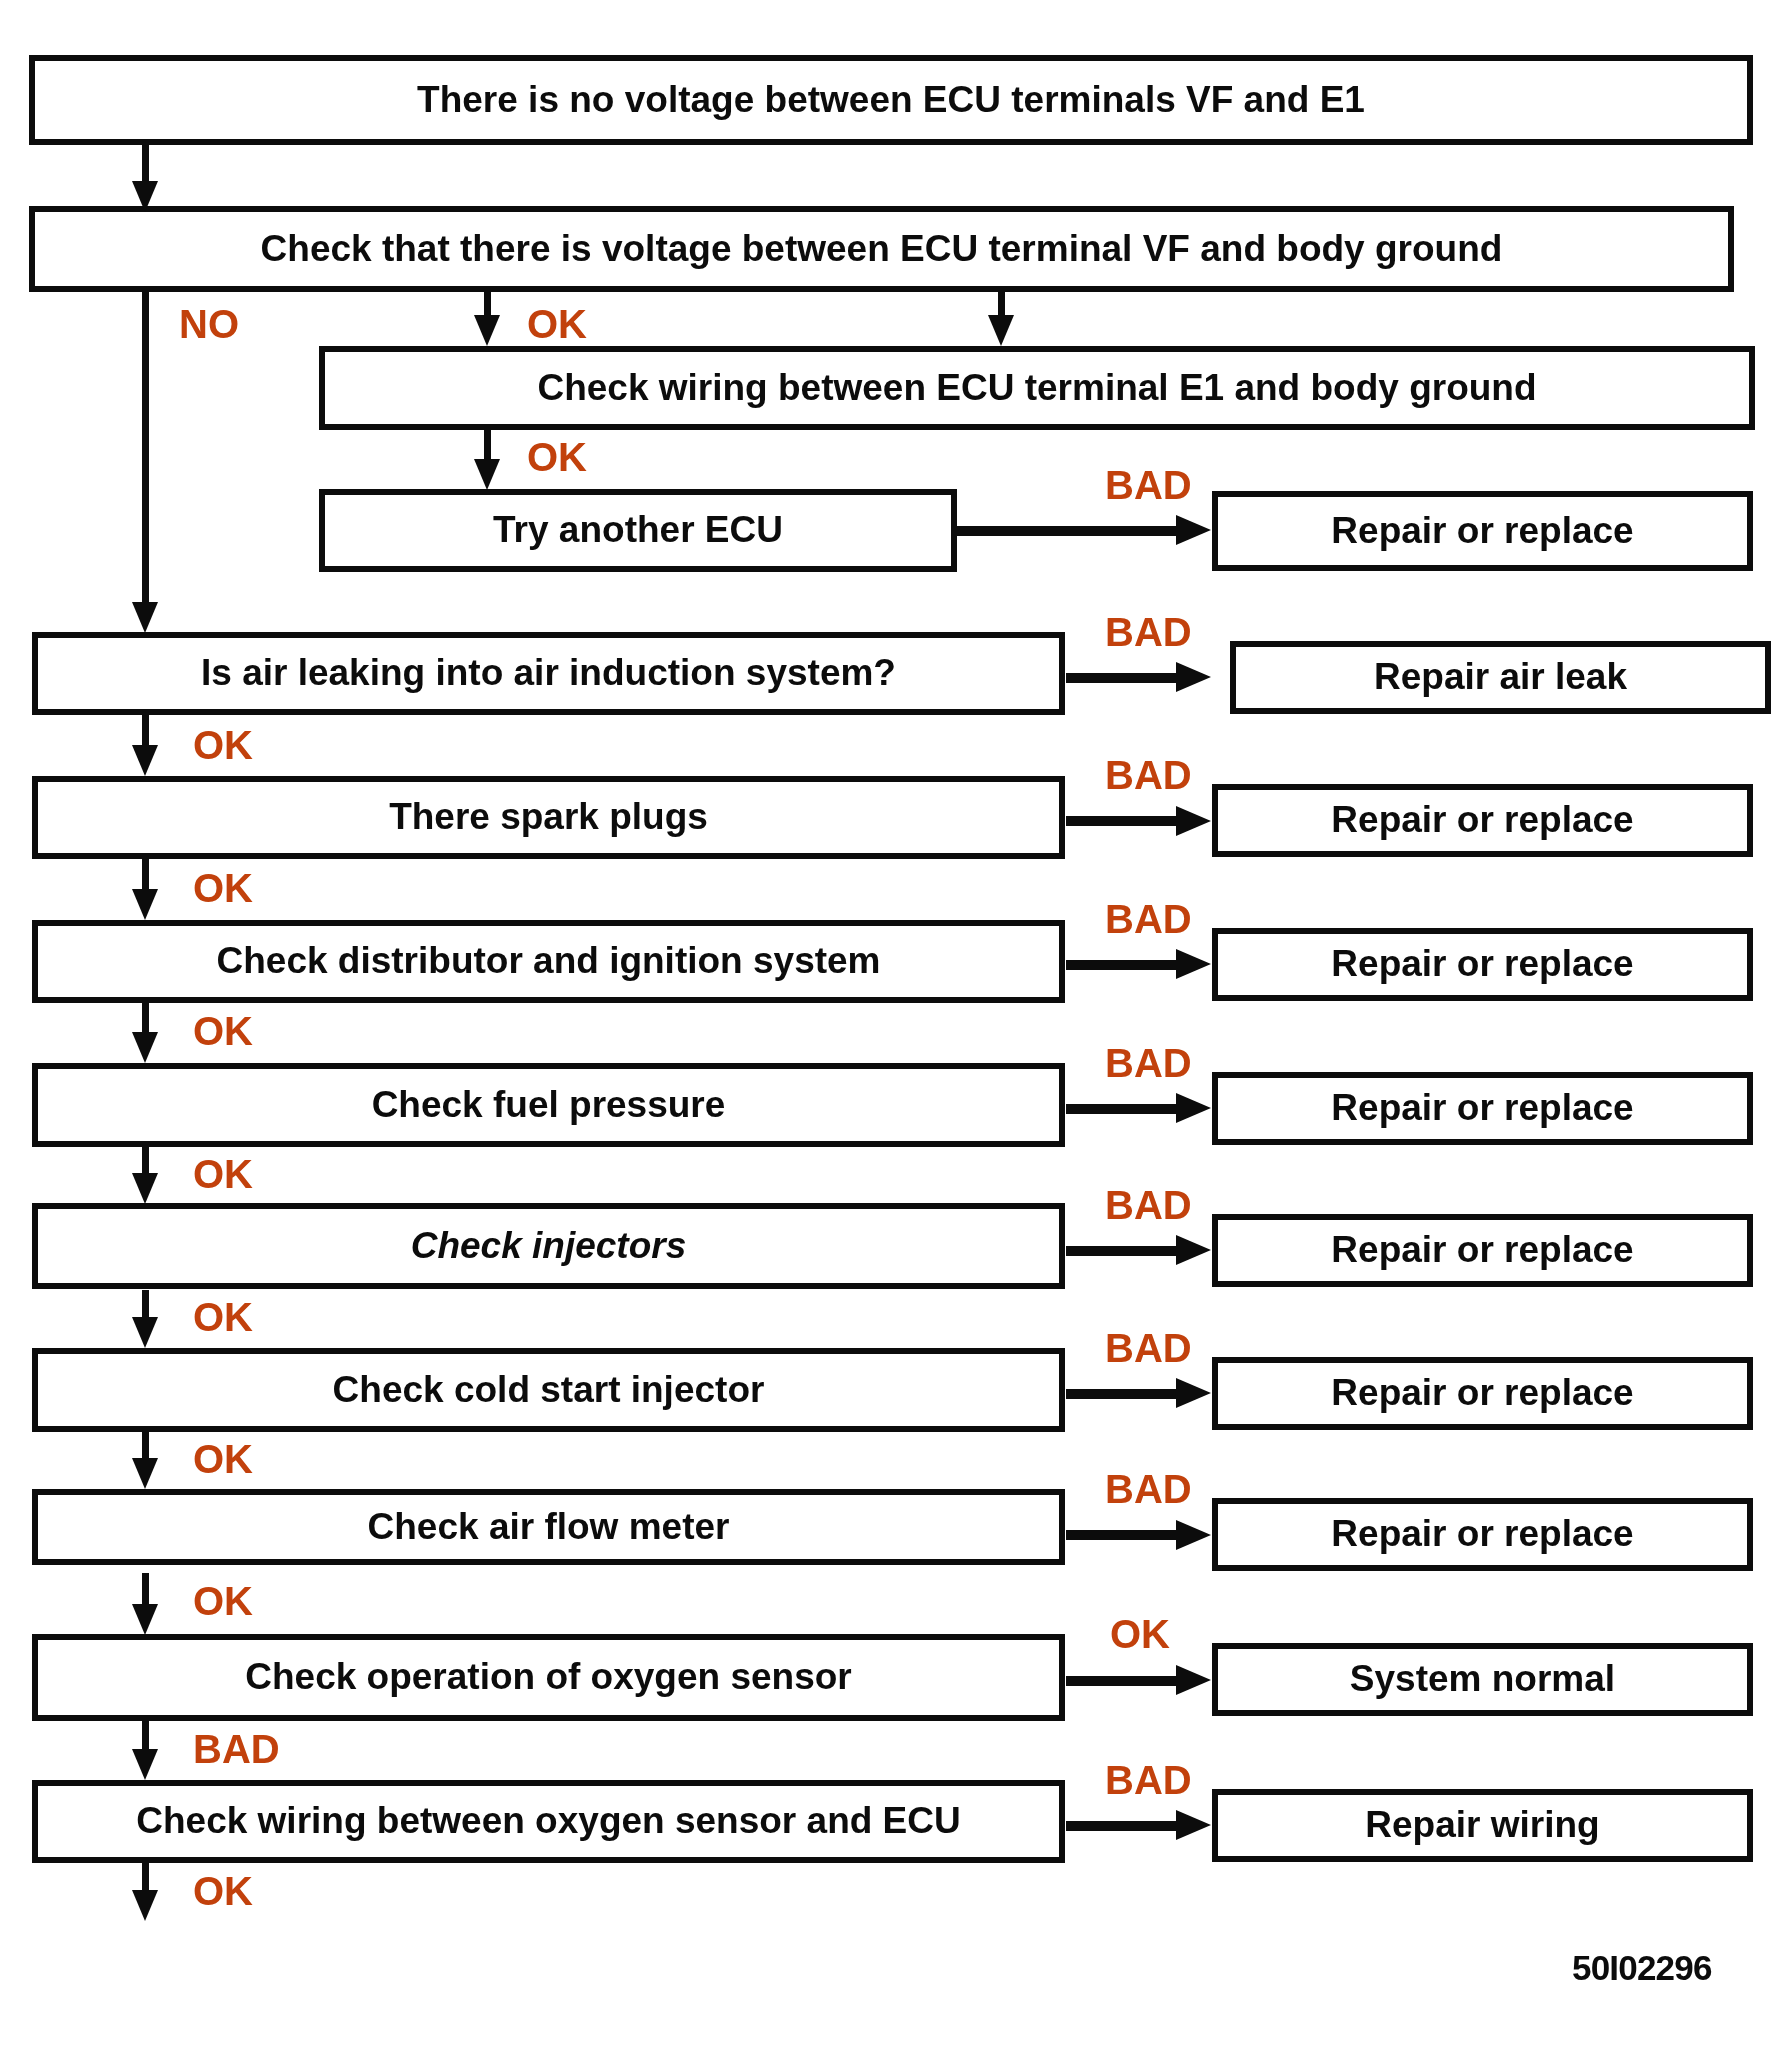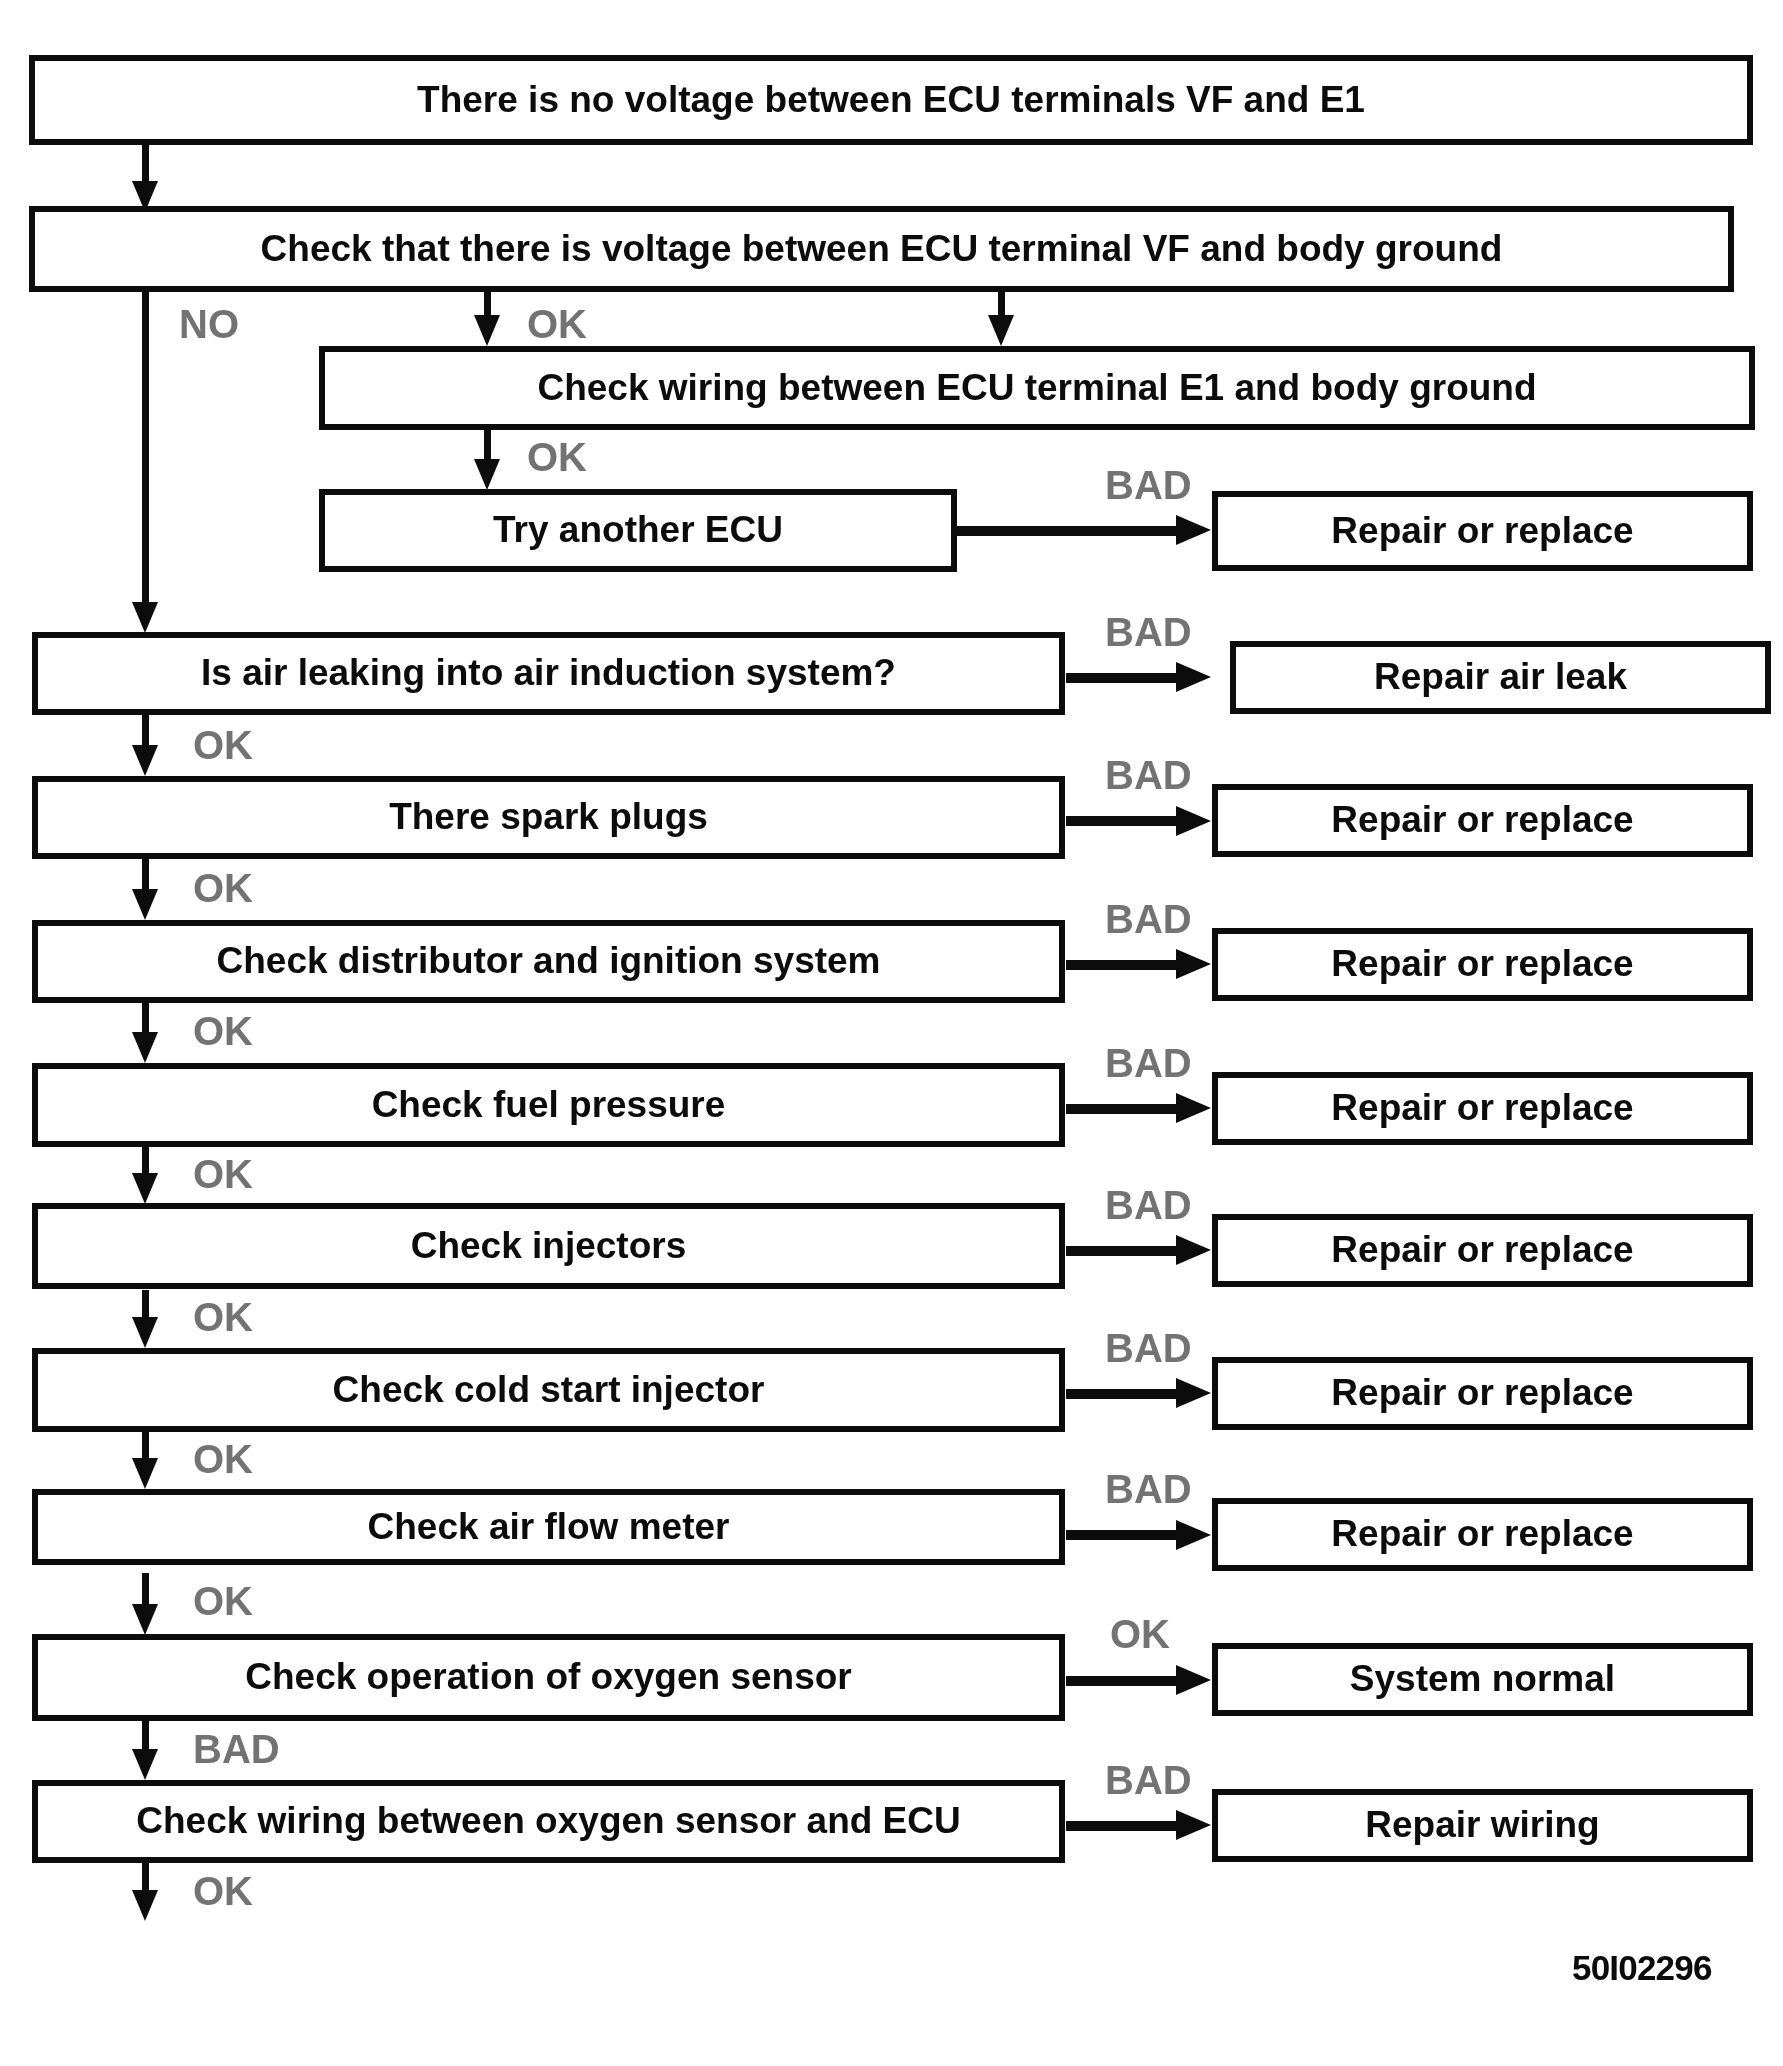--- a/index.html
+++ b/index.html
@@ -22,21 +22,21 @@
     font-weight:bold;
     font-size:37px;
     line-height:1.1;
     color:#0c0c0c;
   }
   .lbl{
     position:absolute;
     font-weight:bold;
     font-size:40px;
     line-height:1;
-    color:#737373;
+    color:#c2410c;
     white-space:nowrap;
   }
   .shaft-v{position:absolute;width:6.9px;background:#0c0c0c;}
   .head-v{position:absolute;width:0;height:0;
     border-left:13px solid transparent;border-right:13px solid transparent;
     border-top:31px solid #0c0c0c;}
   .shaft-h{position:absolute;height:10px;background:#0c0c0c;}
   .head-h{position:absolute;width:0;height:0;
     border-top:15.3px solid transparent;border-bottom:15.3px solid transparent;
     border-left:35px solid #0c0c0c;}
@@ -65,21 +65,21 @@
 
   <div class="box" style="left:32px;top:776px;width:1033px;height:83px;">There spark plugs</div>
   <div class="box" style="left:1212px;top:784px;width:541px;height:73px;">Repair or replace</div>
 
   <div class="box" style="left:32px;top:920px;width:1033px;height:83px;">Check distributor and ignition system</div>
   <div class="box" style="left:1212px;top:928px;width:541px;height:73px;">Repair or replace</div>
 
   <div class="box" style="left:32px;top:1063px;width:1033px;height:84px;">Check fuel pressure</div>
   <div class="box" style="left:1212px;top:1072px;width:541px;height:73px;">Repair or replace</div>
 
-  <div class="box" style="left:32px;top:1203px;width:1033px;height:86px;">Check injectors</div>
+  <div class="box" style="left:32px;top:1203px;width:1033px;height:86px;font-style:italic;">Check injectors</div>
   <div class="box" style="left:1212px;top:1214px;width:541px;height:73px;">Repair or replace</div>
 
   <div class="box" style="left:32px;top:1348px;width:1033px;height:84px;">Check cold start injector</div>
   <div class="box" style="left:1212px;top:1357px;width:541px;height:73px;">Repair or replace</div>
 
   <div class="box" style="left:32px;top:1489px;width:1033px;height:76px;">Check air flow meter</div>
   <div class="box" style="left:1212px;top:1498px;width:541px;height:73px;">Repair or replace</div>
 
   <div class="box" style="left:32px;top:1634px;width:1033px;height:87px;">Check operation of oxygen sensor</div>
   <div class="box" style="left:1212px;top:1643px;width:541px;height:73px;">System normal</div>

